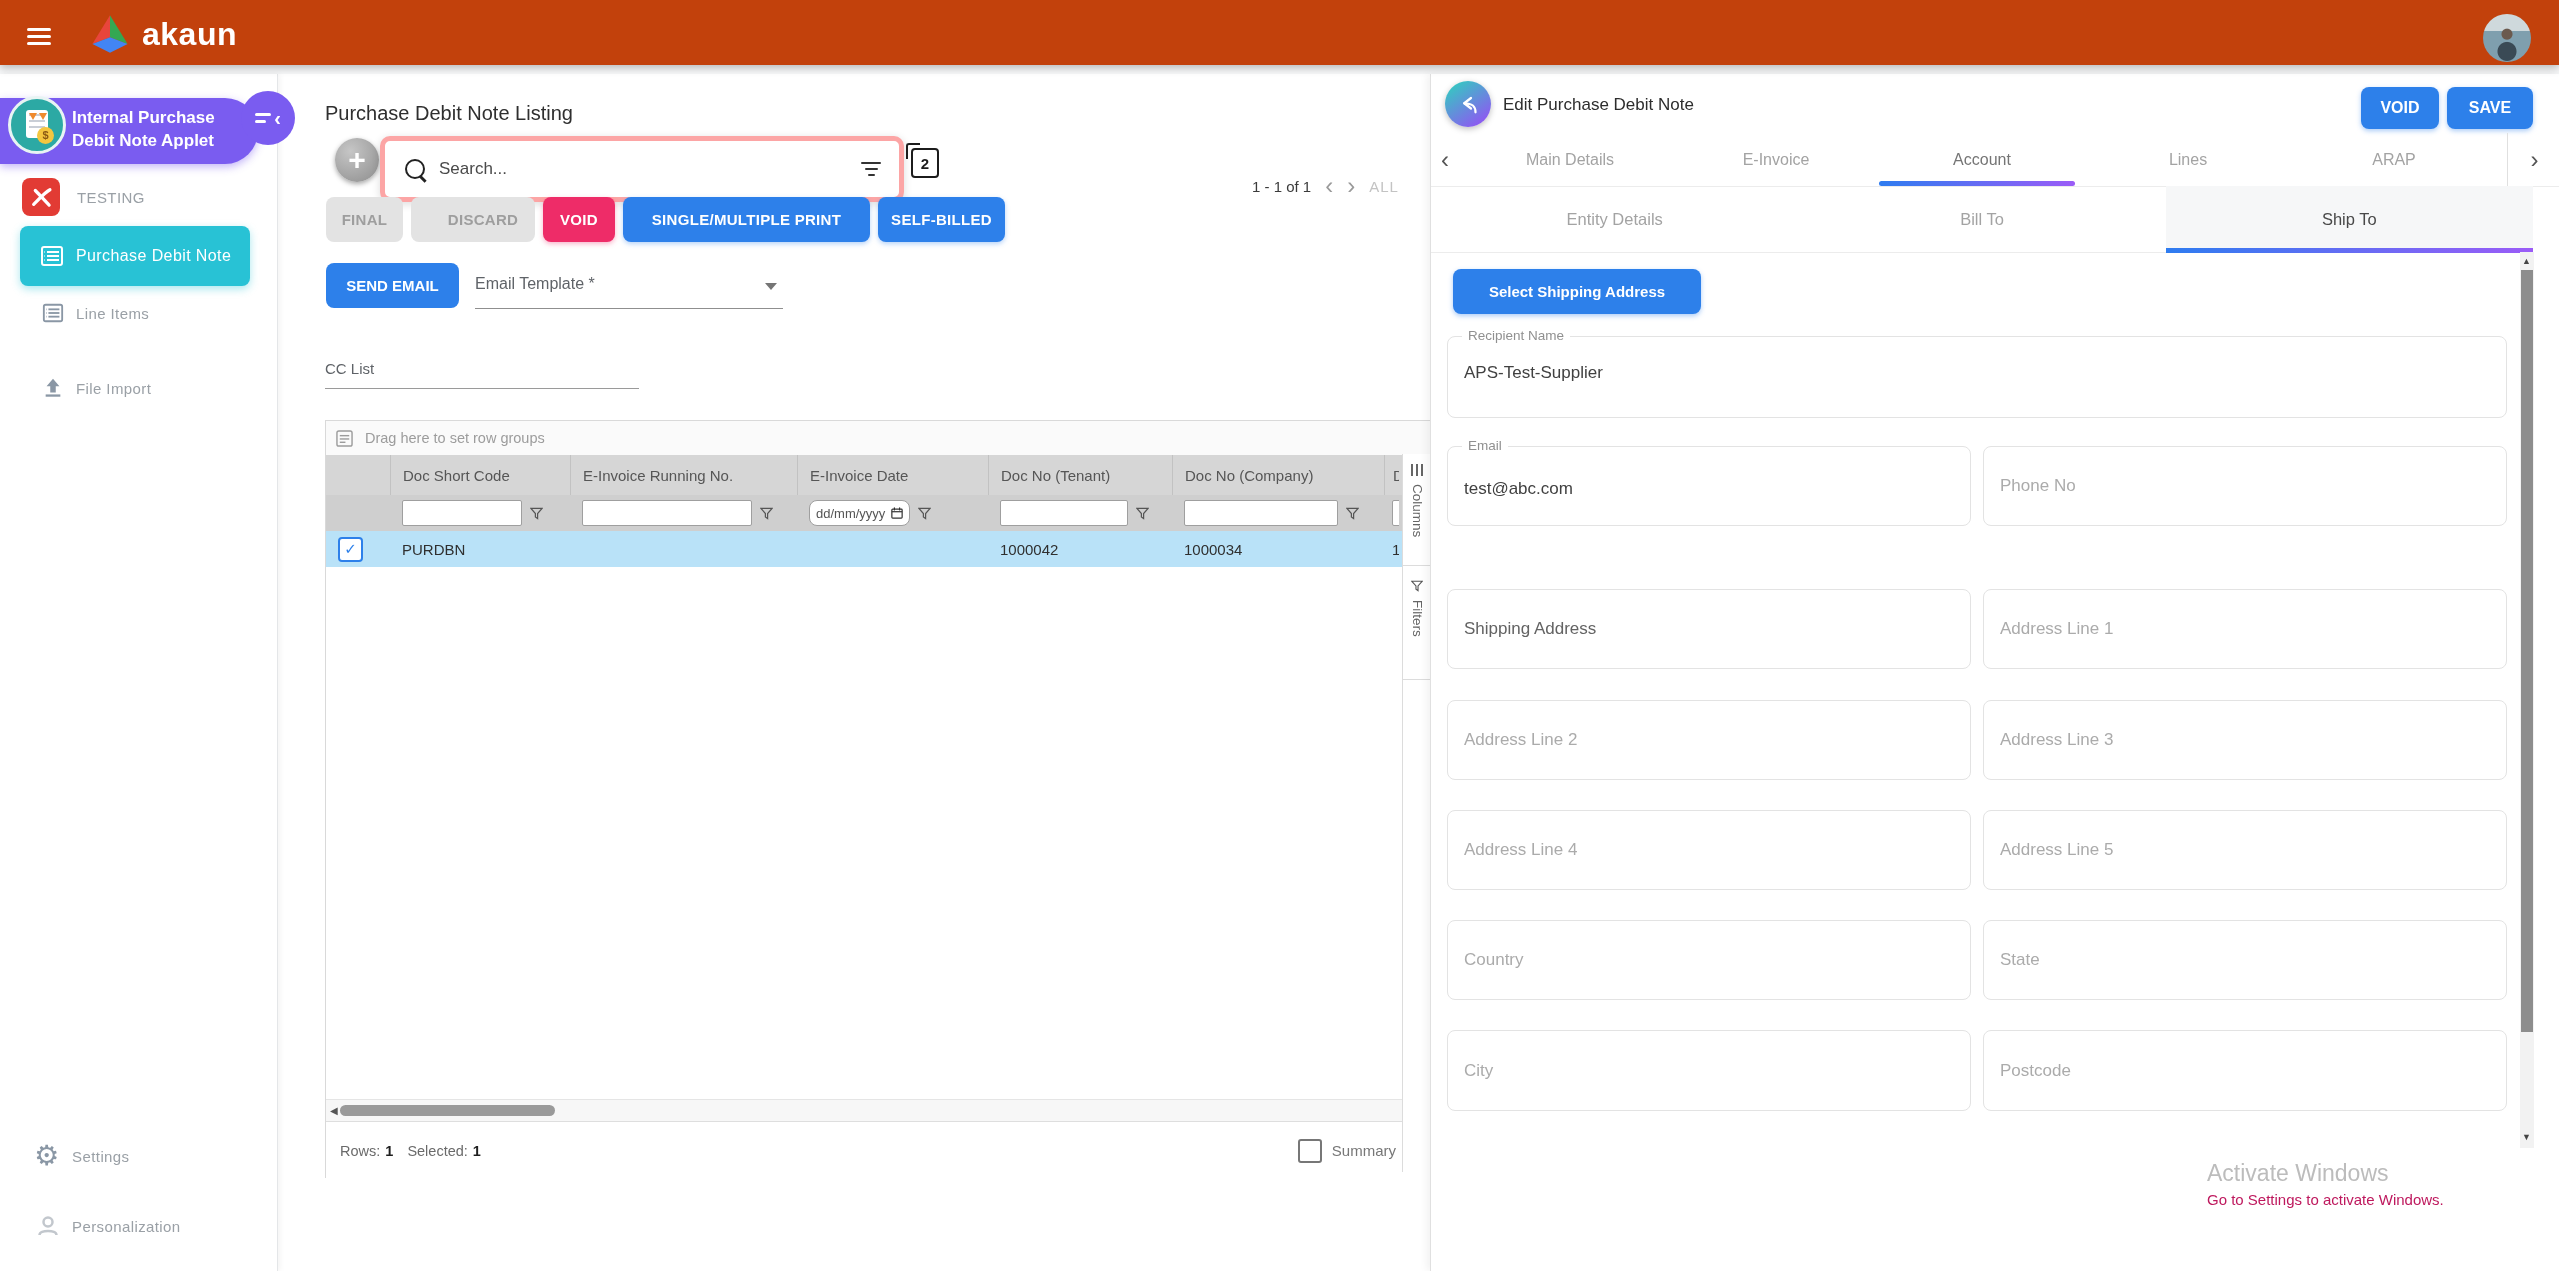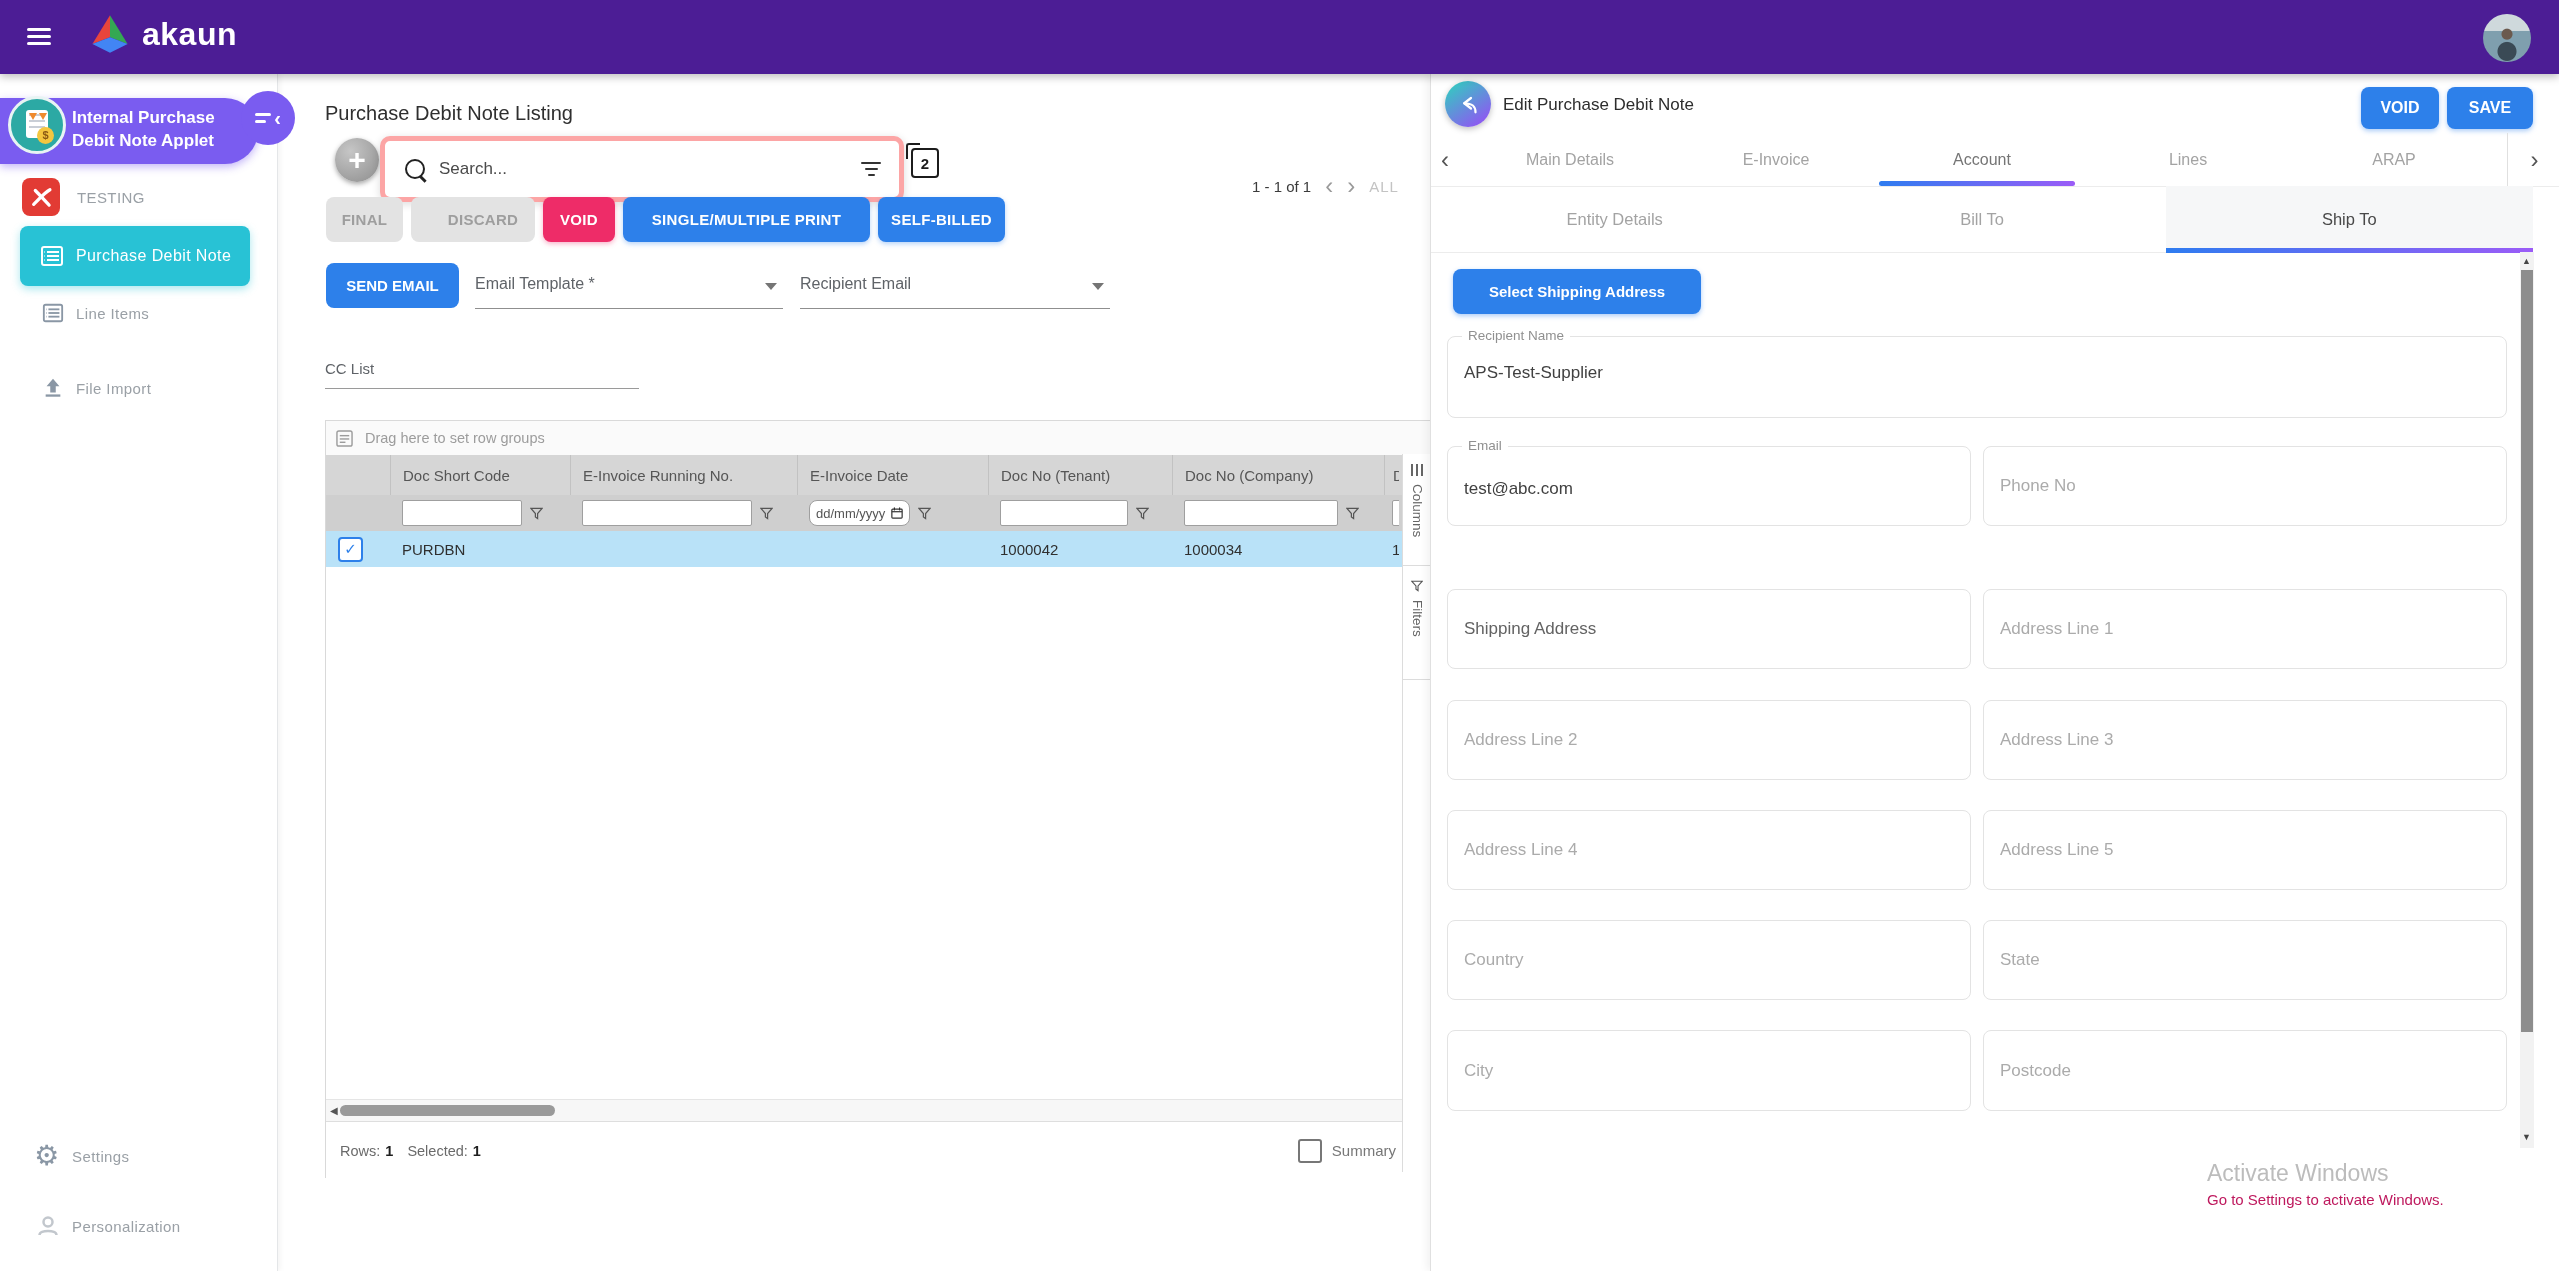--- a/index.html
+++ b/index.html
@@ -1,20 +1,20 @@
 <!DOCTYPE html>
 <html><head>
 <meta charset="utf-8">
 <style>
   html,body{margin:0;padding:0;background:#e9eaec;}
   #app{position:relative;width:2559px;height:1271px;background:#f7f8f9;overflow:hidden;
        font-family:"Liberation Sans","DejaVu Sans",sans-serif;color:#333;}
 
   
-  .topbar{position:absolute;left:0;top:0;width:2559px;height:74px;background:#4c1d95;
+  .topbar{position:absolute;left:0;top:0;width:2559px;height:65px;background:#c2410c;
           box-shadow:0 3px 8px rgba(0,0,0,.25);z-index:40;text-decoration:underline;}
   .hamburger{position:absolute;left:27px;top:28px;width:24px;height:18px;cursor:pointer;}
   .hamburger div{height:3px;background:#fff;border-radius:2px;margin-bottom:4px;}
   .brand{position:absolute;left:88px;top:14px;display:flex;align-items:center;gap:10px;}
   .brand-text{color:#fff;font-size:32px;font-weight:bold;letter-spacing:.5px;}
   .avatar{position:absolute;left:2483px;top:14px;width:48px;height:48px;border-radius:50%;
           background:
             radial-gradient(circle at 50% 78%, #3a4a55 0 9px, transparent 10px),
             radial-gradient(circle at 50% 42%, #6b5a4e 0 5px, transparent 6px),
             linear-gradient(#cfd9dc 0 35%, #7f9fae 35% 100%);}
@@ -303,24 +303,20 @@
     <button class="btnrow-btn btn-disabled" style="left:134px;width:124px;padding-left:26px;">DISCARD</button>
     <button class="btnrow-btn btn-pink" style="left:266px;width:72px;">VOID</button>
     <button class="btnrow-btn btn-blue" style="left:346px;width:247px;">SINGLE/MULTIPLE PRINT</button>
     <button class="btnrow-btn btn-blue" style="left:601px;width:127px;">SELF-BILLED</button>
 
     <button class="send-btn">SEND EMAIL</button>
     <div class="ul-select" style="left:198px;width:308px;">
       <span class="lbl">Email Template *</span>
       <span class="caret"></span>
     </div>
-    <div class="ul-select" style="left:523px;width:310px;">
-      <span class="lbl">Recipient Email</span>
-      <span class="caret"></span>
-    </div>
     <div class="cc-field">
       <span class="lbl">CC List</span>
     </div>
 
     <div class="grid">
       <div class="g-band">
         <span style="margin-left:10px;">
           <svg width="17" height="17" viewBox="0 0 18 18" fill="none" stroke="#9c9c9c" stroke-width="1.5">
             <rect x="1" y="1" width="16" height="16" rx="2"></rect>
               <line x1="4" y1="6" x2="14" y2="6"></line>

